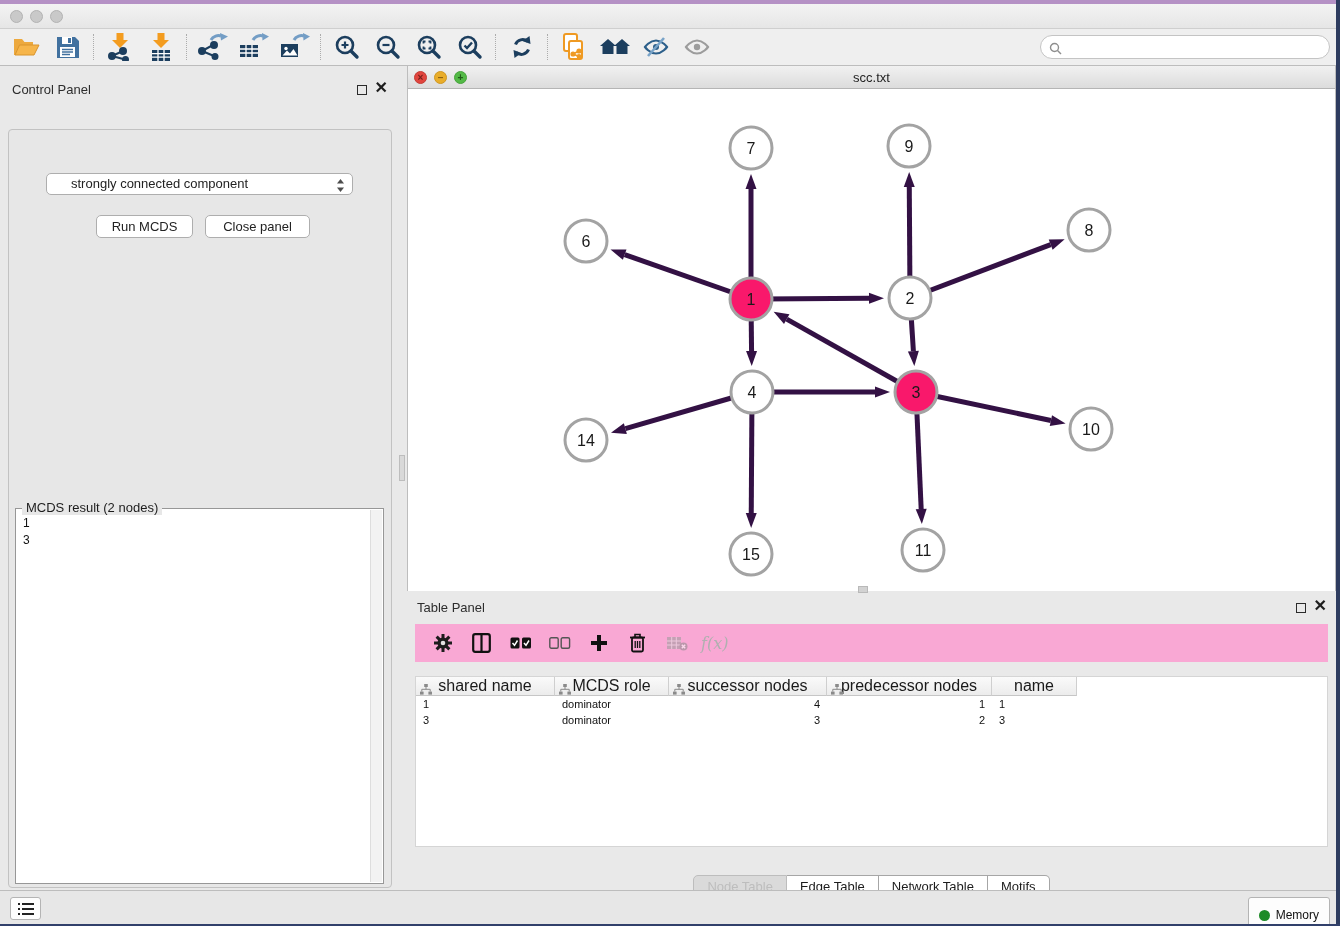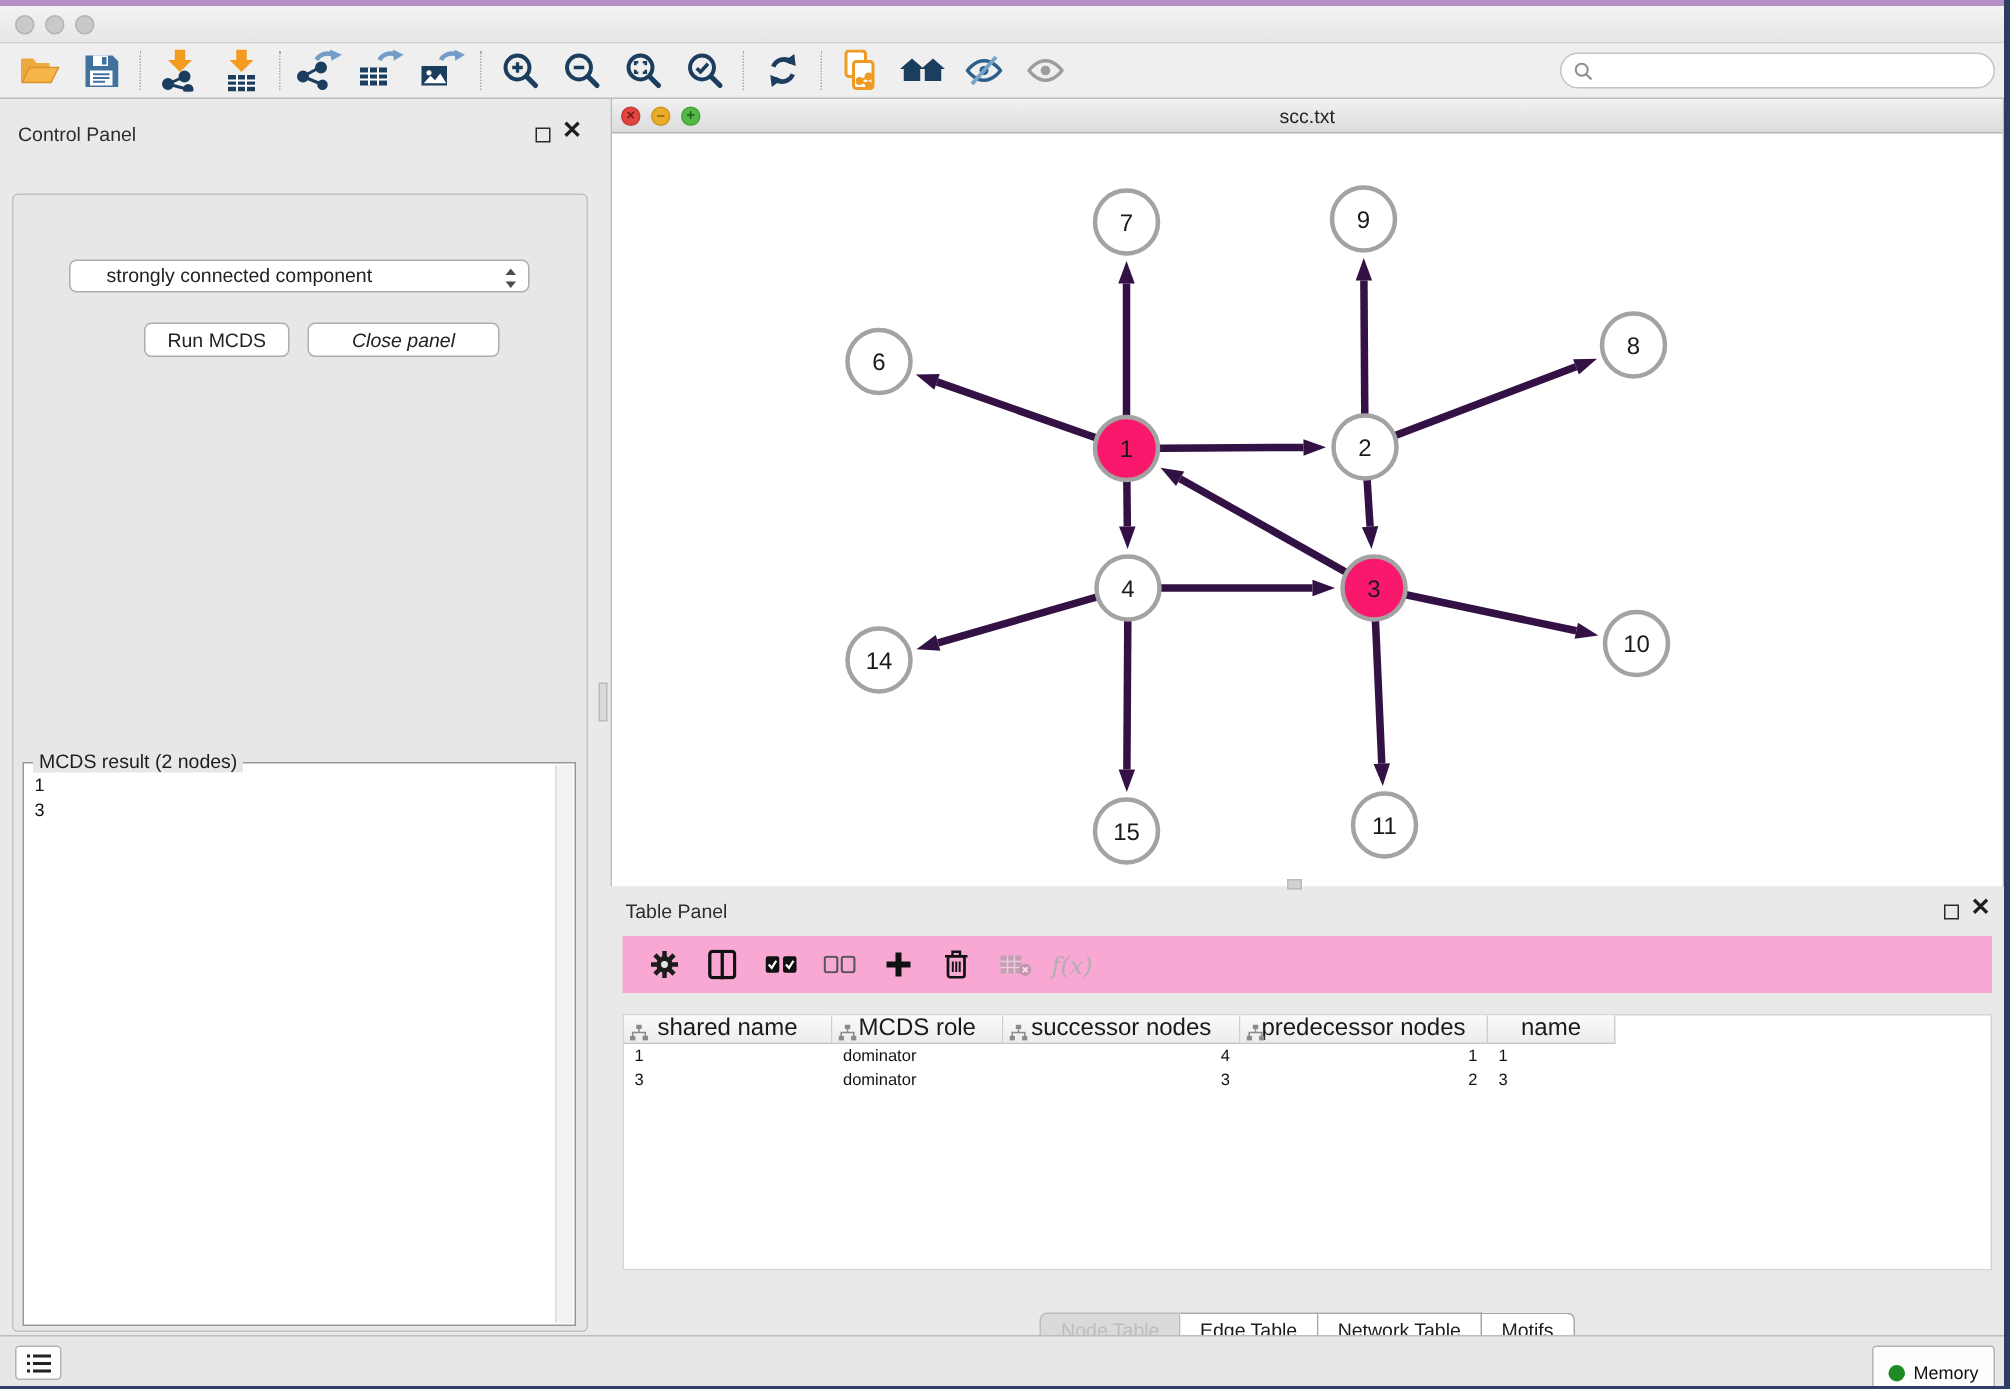--- a/index.html
+++ b/index.html
@@ -46,21 +46,21 @@
   .tab.active { background:#dadada; color:#bdbdbd; border-color:#bdbdbd; }
   #cp-body { position:absolute; left:8px; right:8px; top:53px; bottom:12px;
     background:#e7e7e7; border:1px solid #c2c2c2; border-radius:4px; }
   #opt-label { position:absolute; top:20px; width:100%; text-align:center; font-size:13px; color:#1d1d1d; }
   #opt-select { position:absolute; left:37px; top:43px; width:307px; height:22px; background:#fff;
     border:1px solid #aeaeae; border-radius:5px; font-size:13px; line-height:20px; padding-left:24px; }
   #opt-select .chev { position:absolute; right:7px; top:4px; }
   .btn { position:absolute; top:85px; height:23px; background:#fff; border:1px solid #aeaeae;
     border-radius:5px; font-size:13px; text-align:center; line-height:21px; }
   #run-btn { left:87px; width:97px; }
-  #close-btn { left:196px; width:128px;font-style:italic; }
+  #close-btn { left:196px; width:105px; }
   #result-box { position:absolute; left:6px; top:378px; width:369px; height:376px;
     background:#fff; border:1px solid #979797; }
   #result-legend { position:absolute; left:6px; top:-9px; background:#e7e7e7; padding:0 4px;
     font-size:13px; color:#1d1d1d; }
   #result-scroll { position:absolute; right:1px; top:1px; bottom:1px; width:12px;
     background:#f2f2f2; border-left:1px solid #ddd; }
   #result-items { position:absolute; left:7px; top:6px; font-size:12px; line-height:17px; color:#111; }
 
   
   #v-splitter-handle { position:absolute; left:399px; top:455px; width:6px; height:26px;

